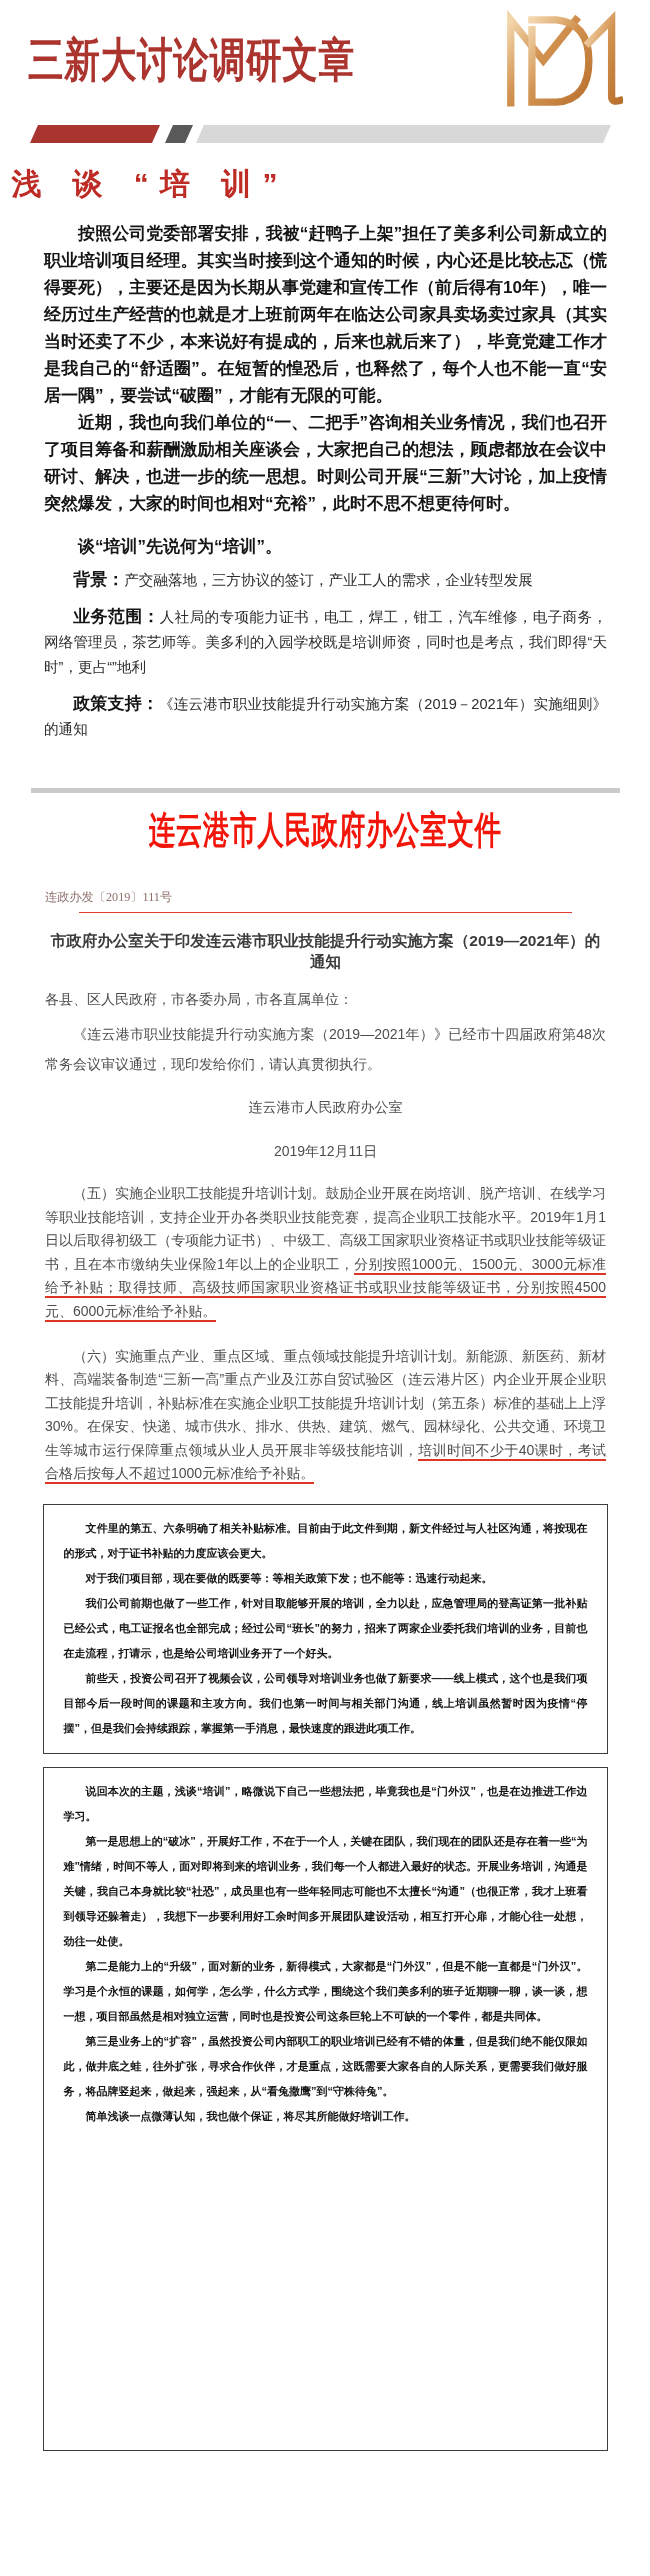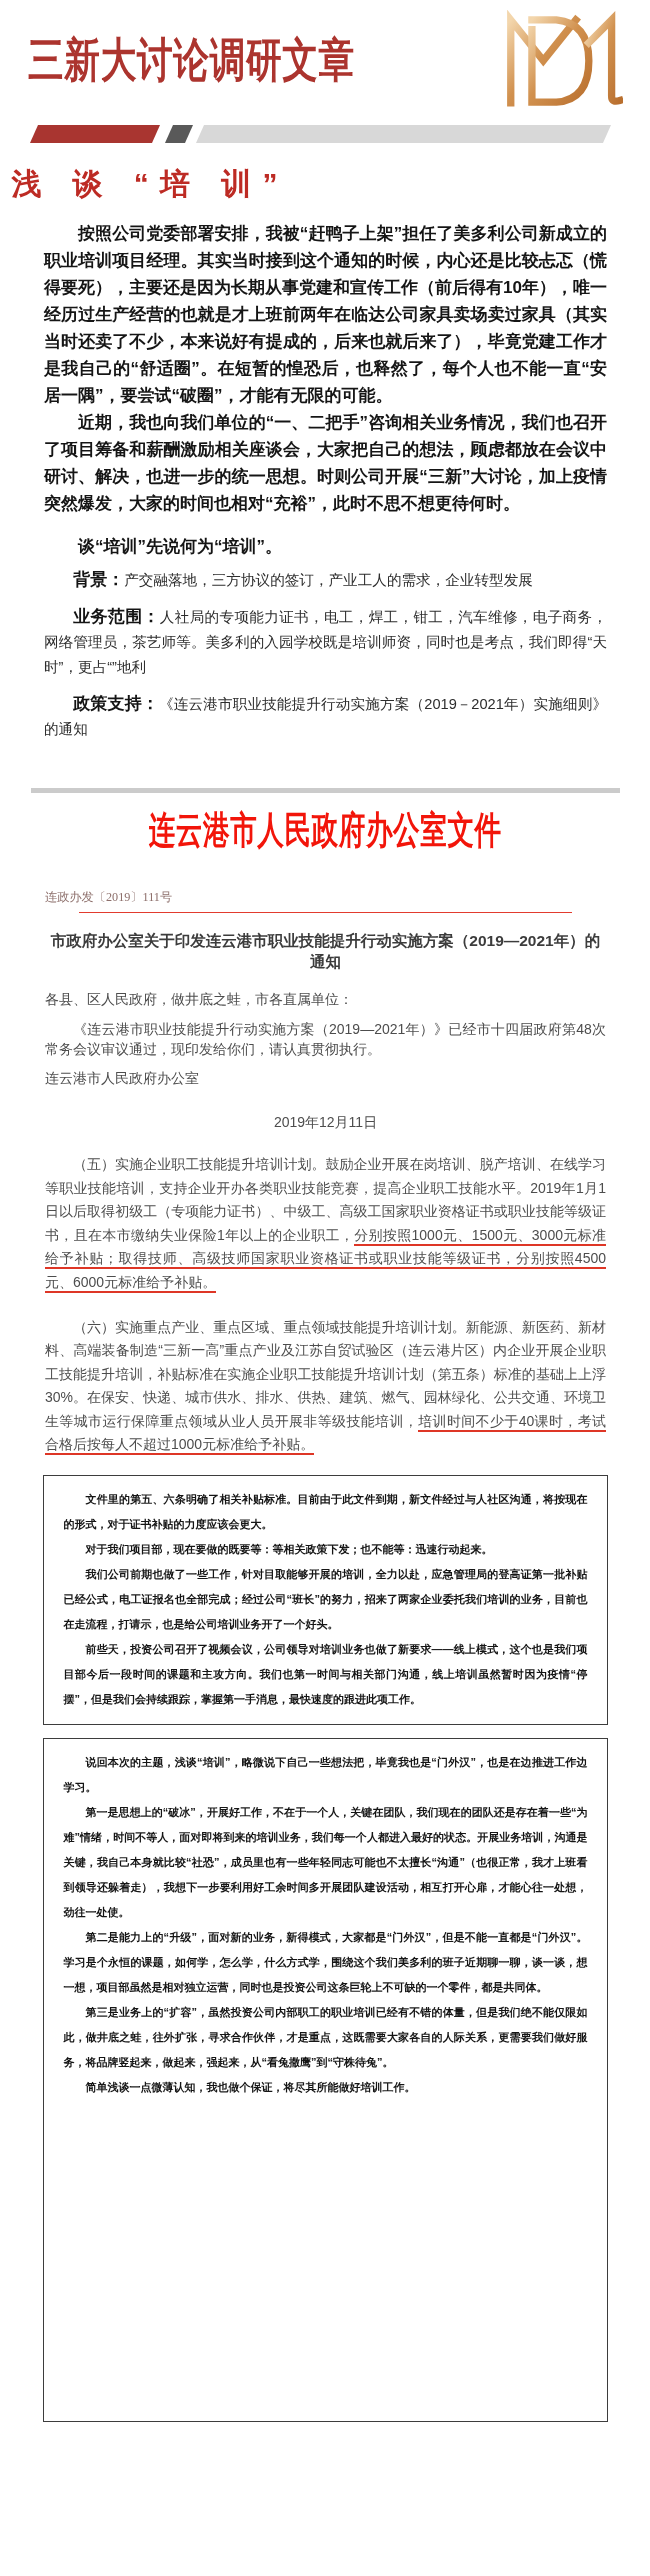--- a/index.html
+++ b/index.html
@@ -40,23 +40,23 @@
   .gov-doc{width:561px;margin:0 auto;}
   .gov-header-wrap{text-align:center;margin-top:11.4px;}
   .gov-header{display:inline-block;font-family:"Liberation Serif","DejaVu Serif",serif;
     font-size:38px;font-weight:bold;color:#f2150a;white-space:nowrap;
     transform:scaleX(0.70);transform-origin:center;letter-spacing:0.8px;}
   .doc-number{text-align:left;margin-top:33px;font-family:"Liberation Serif","DejaVu Serif",serif;
     font-size:12.2px;color:#8d6f6b;}
   .red-rule{width:493px;margin:6.5px auto 0;border-top:1.6px solid #e23b2e;height:0;}
   .notice-title{text-align:center;margin-top:18px;font-size:15.5px;font-weight:bold;color:#3c3c3c;}
   .salutation{margin-top:18px;font-size:14px;color:#4d4d4d;}
-  .gov-p{margin:9.8px 0 0;font-size:14px;color:#4d4d4d;line-height:20px;
+  .gov-p{margin:9.8px 0 0;font-size:14px;color:#4d4d4d;line-height:30px;
     text-indent:2em;text-align:justify;}
-  .issuer{margin-top:11px;font-size:14px;color:#4d4d4d;}
+  .issuer{text-align:center;margin-top:20px;font-size:14px;color:#4d4d4d;}
   .doc-date{text-align:center;margin-top:26px;font-size:14px;color:#4d4d4d;}
   .clause{margin-top:21px;font-size:14px;color:#4d4d4d;line-height:23.6px;
     text-indent:2em;text-align:justify;}
   .hl{border-bottom:2.4px solid #de3626;padding-bottom:0.8px;}
 
   
   .note-box{width:524px;margin:18px auto 0;border:1.6px solid #3d3d3d;padding:11.4px 19.5px;
     font-size:11px;font-weight:900;color:#151515;line-height:25px;text-align:justify;}
   .note-box p{margin:0;text-indent:2em;}
   #box2{margin-top:13px;min-height:659px;margin-bottom:24.4px;box-sizing:content-box;}
@@ -106,21 +106,21 @@
 
 <div class="section-divider"></div>
 
 <div class="gov-doc">
   <div class="gov-header-wrap">
     <span class="gov-header">连云港市人民政府办公室文件</span>
   </div>
   <div class="doc-number">连政办发〔2019〕111号</div>
   <div class="red-rule"></div>
   <div class="notice-title">市政府办公室关于印发连云港市职业技能提升行动实施方案（2019—2021年）的通知</div>
-  <div class="salutation">各县、区人民政府，做井底之蛙，市各直属单位：</div>
+  <div class="salutation">各县、区人民政府，市各委办局，市各直属单位：</div>
   <p class="gov-p">《连云港市职业技能提升行动实施方案（2019—2021年）》已经市十四届政府第48次常务会议审议通过，现印发给你们，请认真贯彻执行。</p>
   <div class="issuer">连云港市人民政府办公室</div>
   <div class="doc-date">2019年12月11日</div>
   <p class="clause"><span>（五）实施企业职工技能提升培训计划。鼓励企业开展在岗培训、脱产培训、在线学习等职业技能培训，支持企业开办各类职业技能竞赛，提高企业职工技能水平。2019年1月1日以后取得初级工（专项能力证书）、中级工、高级工国家职业资格证书或职业技能等级证书，且在本市缴纳失业保险1年以上的企业职工，</span><span class="hl">分别按照1000元、1500元、3000元标准给予补贴；取得技师、高级技师国家职业资格证书或职业技能等级证书，分别按照4500元、6000元标准给予补贴。</span></p>
   <p class="clause"><span>（六）实施重点产业、重点区域、重点领域技能提升培训计划。新能源、新医药、新材料、高端装备制造“三新一高”重点产业及江苏自贸试验区（连云港片区）内企业开展企业职工技能提升培训，补贴标准在实施企业职工技能提升培训计划（第五条）标准的基础上上浮30%。在保安、快递、城市供水、排水、供热、建筑、燃气、园林绿化、公共交通、环境卫生等城市运行保障重点领域从业人员开展非等级技能培训，</span><span class="hl">培训时间不少于40课时，考试合格后按每人不超过1000元标准给予补贴。</span></p>
 </div>
 
 <div class="note-box" id="box1">
     <p>文件里的第五、六条明确了相关补贴标准。目前由于此文件到期，新文件经过与人社区沟通，将按现在的形式，对于证书补贴的力度应该会更大。</p>
     <p>对于我们项目部，现在要做的既要等：等相关政策下发；也不能等：迅速行动起来。</p>

